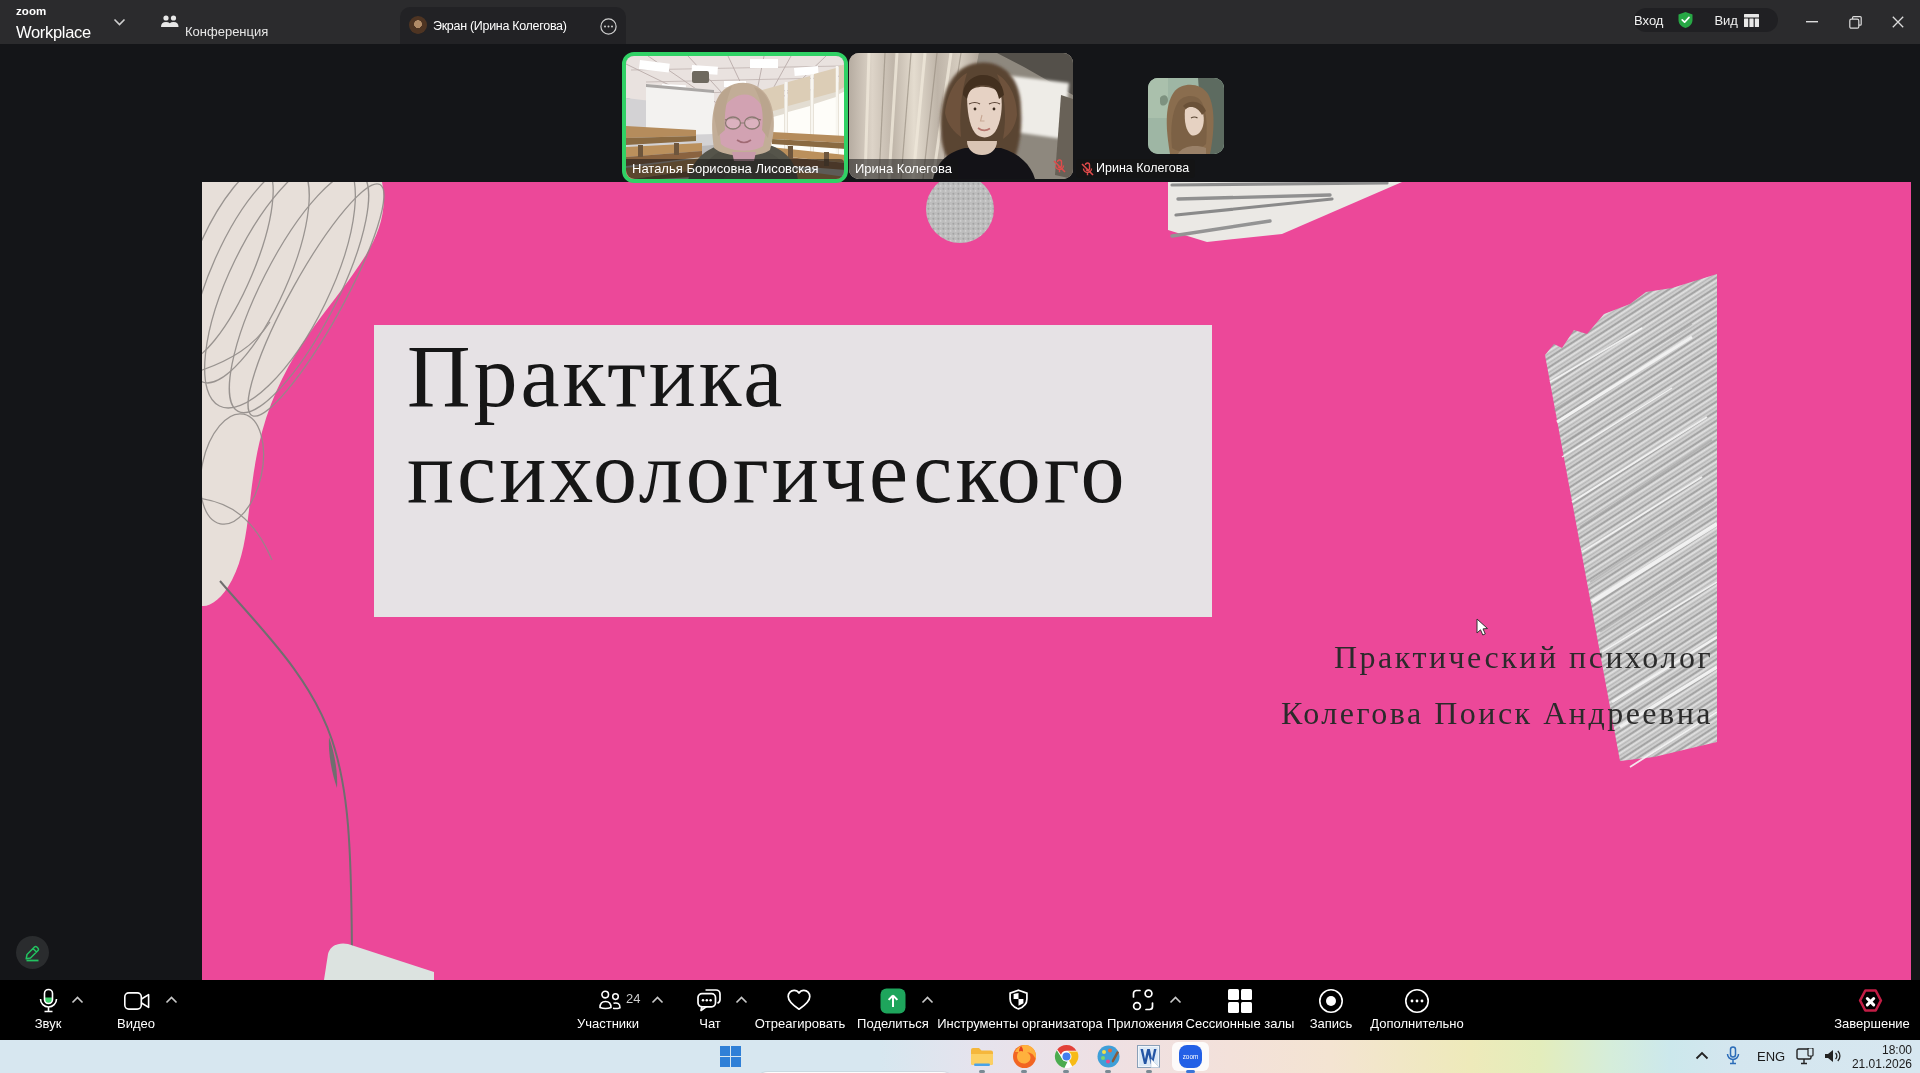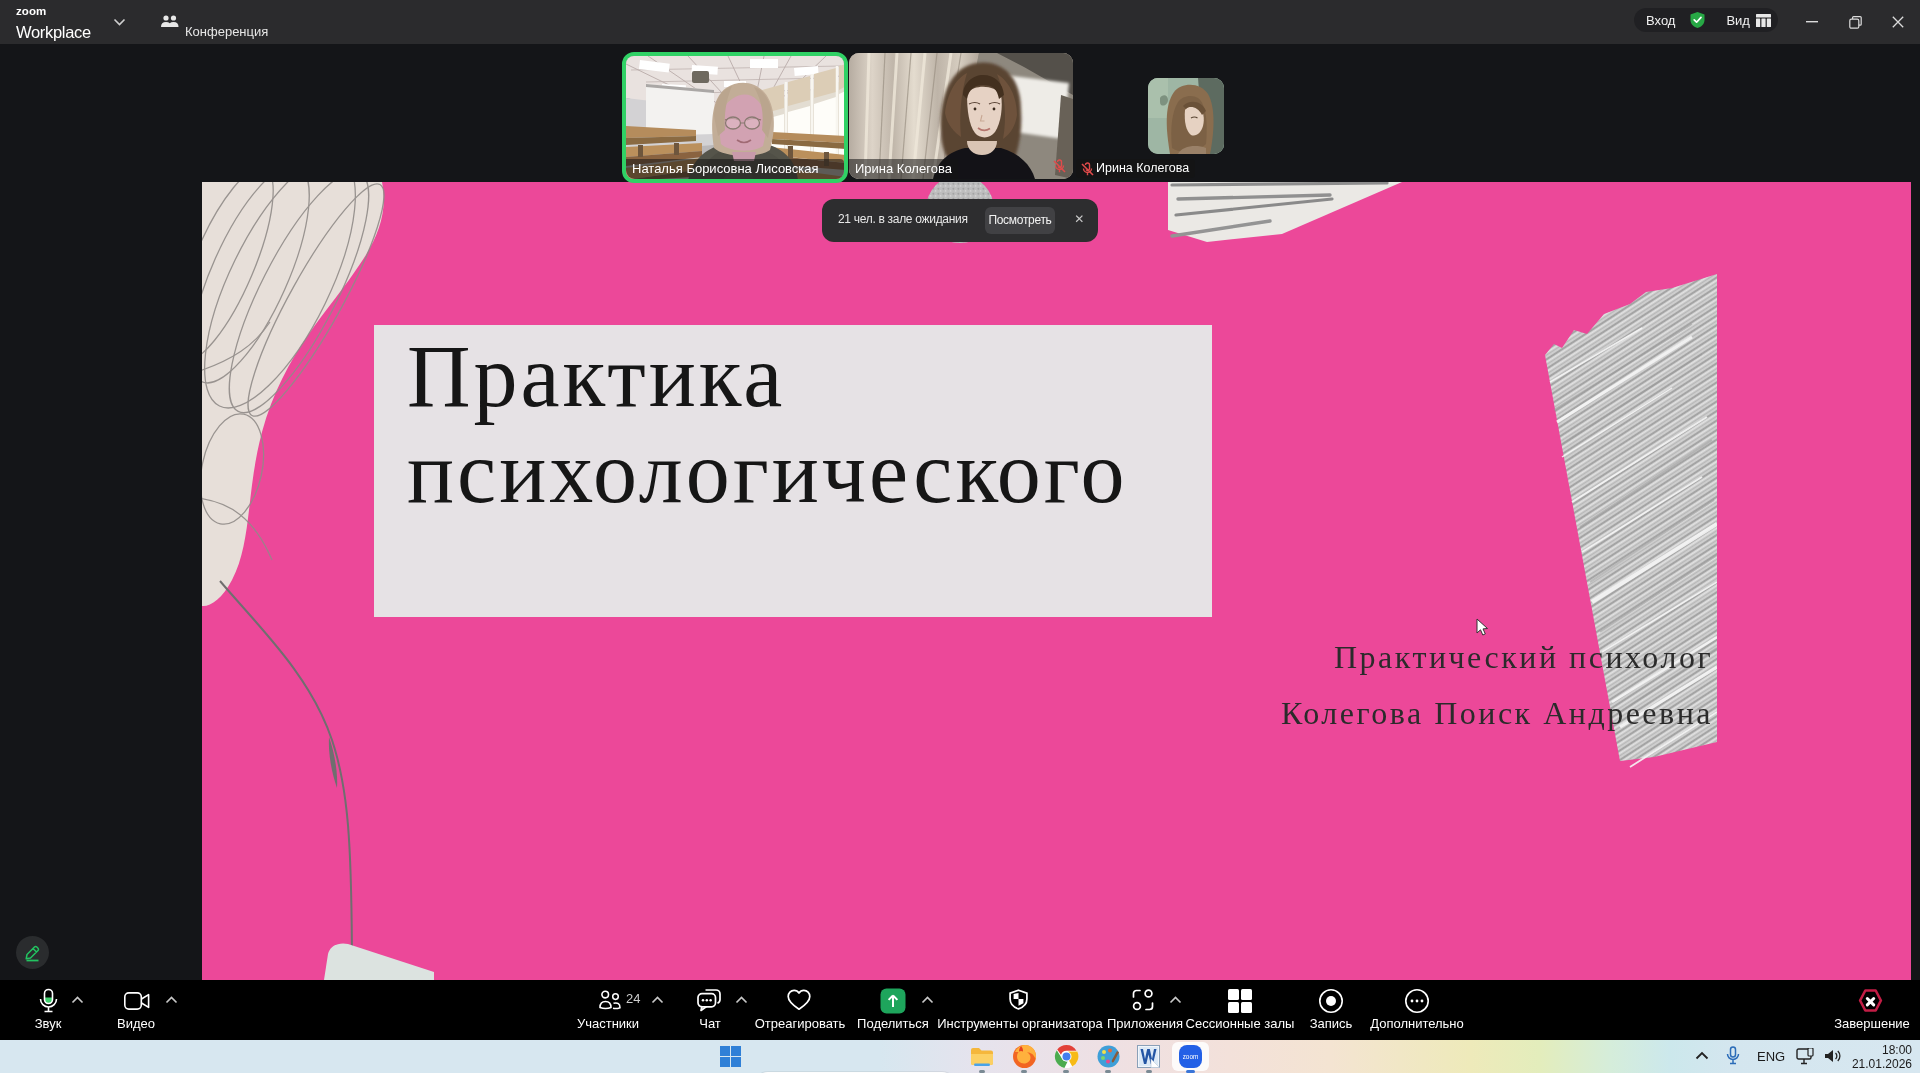--- a/index.html
+++ b/index.html
@@ -67,22 +67,32 @@
     <svg class="abs" style="left:113px;top:18px" width="13" height="9">
         <path class="chev" d="M1.5 1.5 L6.5 6.5 L11.5 1.5"></path>
       </svg>
     <svg class="abs" style="left:160px;top:13px" width="19" height="18" fill="#e8e8e8">
       <circle cx="6" cy="5" r="2.6"></circle>
         <circle cx="13.5" cy="5" r="2.6"></circle>
       <path d="M1 14 q0 -5 5 -5 q5 0 5 5 z"></path>
         <path d="M8.5 14 q0 -5 5 -5 q5 0 5 5 z"></path>
     </svg>
     <div id="tab-conf" style="left:185px">Конференция</div>
+    <div id="tab-active">
+      <div class="avatar"></div>
+      <div class="txt">Экран (Ирина Колегова)</div>
+      <svg class="more" width="17" height="17">
+          <circle cx="8.5" cy="8.5" r="7.6" fill="none" stroke="#cfcfcf" stroke-width="1.2"></circle>
+          <circle cx="5" cy="8.5" r="1" fill="#cfcfcf"></circle>
+          <circle cx="8.5" cy="8.5" r="1" fill="#cfcfcf"></circle>
+          <circle cx="12" cy="8.5" r="1" fill="#cfcfcf"></circle>
+        </svg>
+    </div>
     <div id="right-pill">
-      <span style="margin-left:12px">Вход</span>
+      <span style="margin-left:0">Вход</span>
       <svg style="margin-left:14px" width="17" height="18" viewBox="0 0 17 18">
           <path d="M8.5 1 L15.5 3.5 V9 c0 4.5 -3.5 7 -7 8 c-3.5 -1 -7 -3.5 -7 -8 V3.5 Z" fill="#27a845"></path>
           <path d="M5.2 8.8 L7.6 11.2 L12 6.4" stroke="#fff" stroke-width="1.7" fill="none" stroke-linecap="round" stroke-linejoin="round"></path>
         </svg>
       <span style="margin-left:20px">Вид</span>
       <svg style="margin-left:6px" width="15" height="13" viewBox="0 0 15 13" fill="#e8e8e8">
           <rect x="0" y="0" width="15" height="3.4" rx="0.5"></rect>
           <rect x="0" y="4.6" width="4.2" height="8.4" rx="0.5"></rect>
           <rect x="5.4" y="4.6" width="4.2" height="8.4" rx="0.5"></rect>
           <rect x="10.8" y="4.6" width="4.2" height="8.4" rx="0.5"></rect>
@@ -351,25 +361,20 @@
       </svg>
     </div>
     <div class="vlabel" style="left:1076px;top:115px;bottom:auto;border-radius:4px;padding-left:20px;font-size:12.5px;height:19px;line-height:19px;">
       <svg style="position:absolute;left:4px;top:3px" width="15" height="15" viewBox="0 0 15 15">
           <path d="M5.5 3 a2 2 0 0 1 4 0 v3.5 a2 2 0 0 1 -3.6 1.2 M3.5 6.5 a4 4 0 0 0 8 0 M7.5 11 v2.2" stroke="#e14b4b" stroke-width="1.4" fill="none"></path>
           <path d="M2 2 L13 13" stroke="#e14b4b" stroke-width="1.6"></path>
         </svg>
       Ирина Колегова
     </div>
 
-    <div id="toast">
-      <span style="position:absolute;left:16px;top:13px">21 чел. в зале ожидания</span>
-      <div class="btn">Посмотреть</div>
-      <div class="x">✕</div>
-    </div>
 
     <div id="pencil">
       <svg style="position:absolute;left:7px;top:7px" width="19" height="19" viewBox="0 0 19 19">
           <path d="M4 11.5 L11.5 4 a1.6 1.6 0 0 1 2.3 0 l1.2 1.2 a1.6 1.6 0 0 1 0 2.3 L7.5 15 L3.2 15.8 Z M10 5.5 l3.5 3.5" stroke="#23c361" stroke-width="1.5" fill="none" stroke-linejoin="round"></path>
           <path d="M3.5 17.5 h12" stroke="#23c361" stroke-width="1.8"></path>
         </svg>
     </div>
   </div>
 
   <div id="toolbar">

